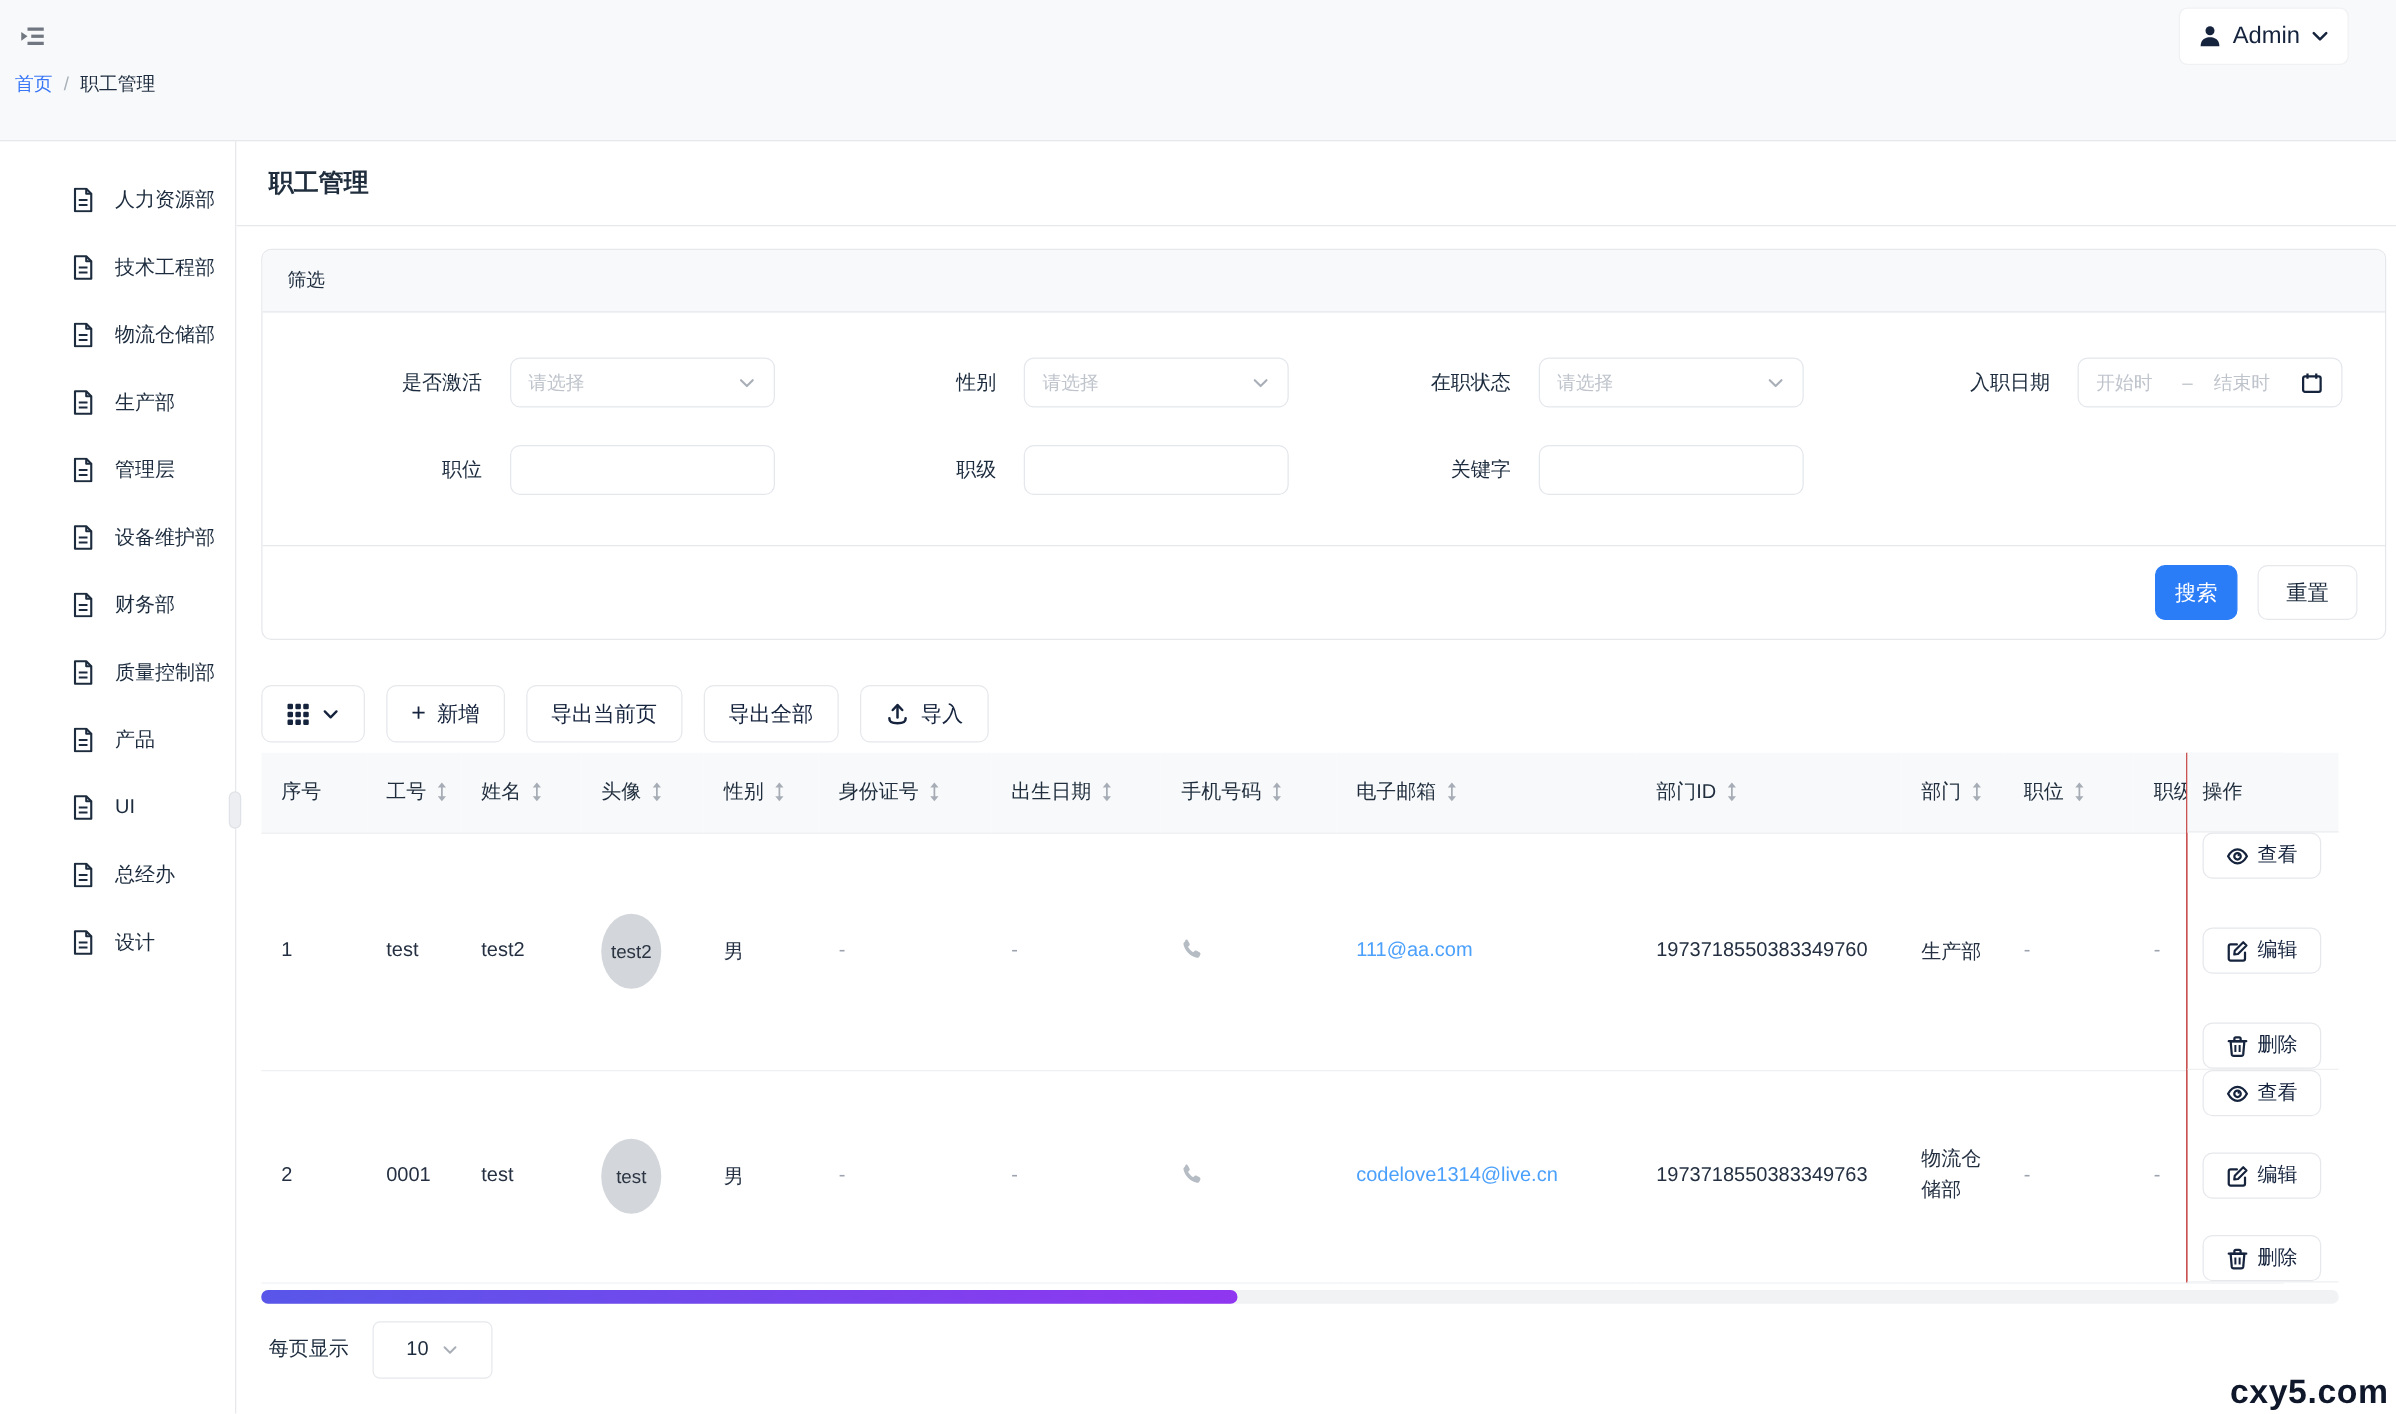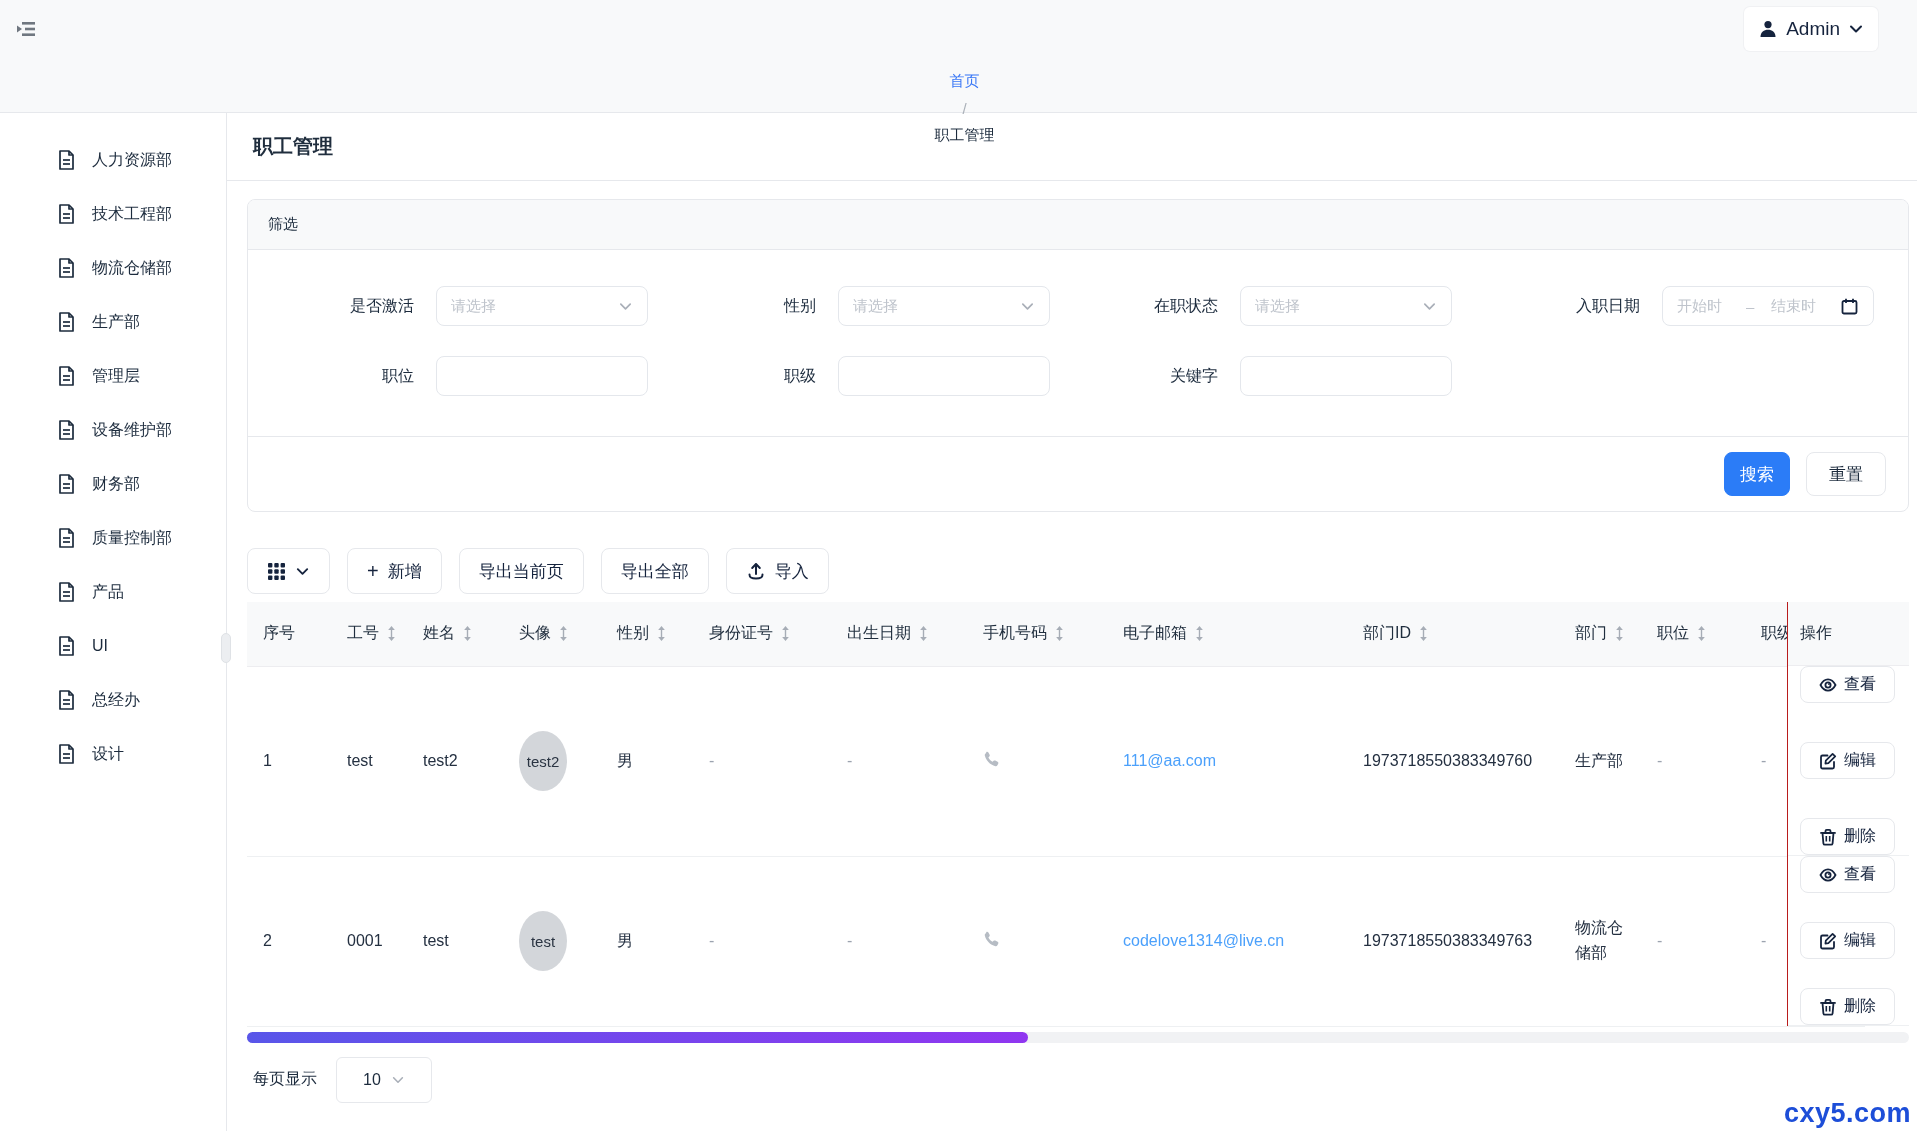--- a/index.html
+++ b/index.html
@@ -6,28 +6,28 @@
   html,body { width:1917px; height:1131px; overflow:hidden; background:#fff;
     font-family:"Liberation Sans","DejaVu Sans",sans-serif; color:#1c2b3d; font-size:15px; }
   .page { position:relative; width:1917px; height:1131px; }
 
   
   .app-header { height:113px; background:#f8f9fa; border-bottom:1px solid #e6e8ec; }
   .topbar { height:58px; display:flex; align-items:center; justify-content:space-between; padding:0 39px 0 12px; }
   .collapse-btn { width:28px; height:28px; display:flex; align-items:center; justify-content:center; cursor:pointer; }
   .admin-btn { background:#fff; border-radius:6px; height:44px; padding:0 14px; display:flex; align-items:center; gap:8px;
     box-shadow:0 0 0 1px #f0f1f3; font-size:19px; color:#15233d; cursor:pointer; }
-  .breadcrumb { display:flex; align-items:center; gap:9px; padding-left:12px; margin-top:14px; font-size:15px;flex-direction:column; }
+  .breadcrumb { display:flex; align-items:center; gap:9px; padding-left:12px; font-size:15px; }
   .crumb-home { color:#3977f6; cursor:pointer; }
   .crumb-sep { color:#aab0b8; }
   .crumb-cur { color:#1c2b3d; }
 
   
   .body-row { display:flex; height:1018px; }
-  .sidebar { width:227px; border-right:1px solid #e6e8ec; position:relative; padding-top:20px; flex:none; }
+  .sidebar { width:189px; border-right:1px solid #e6e8ec; position:relative; padding-top:20px; flex:none; }
   .side-item { height:54px; display:flex; align-items:center; gap:16px; padding-left:57px; font-size:16px; color:#1c2b3d; cursor:pointer; }
   .side-item svg { flex:none; }
   .side-handle { position:absolute; right:-5px; top:520px; width:10px; height:30px; border-radius:5px;
     background:#eceef1; border:1px solid #dfe2e6; }
 
   .main { flex:1; overflow:hidden; }
   .page-head { height:68px; display:flex; align-items:center; padding-left:26px; border-bottom:1px solid #e6e8ec; }
   .page-title { font-size:20px; font-weight:600; color:#1f2d3d; }
   .content { padding:0 8px 0 20px; }
 
@@ -85,21 +85,21 @@
   .hscroll { margin-top:5px; width:1662px; height:11px; border-radius:6px; background:#f1f2f4; position:relative; }
   .hscroll-thumb { position:absolute; left:0; top:0; height:11px; width:47%; border-radius:6px;
     background:linear-gradient(90deg,#5956e9,#9036f0); cursor:pointer; }
 
   
   .pager { margin-top:14px; display:flex; align-items:center; gap:19px; padding-left:6px; }
   .pager-label { font-size:16px; color:#1c2b3d; }
   .psize { width:96px; height:46px; border:1px solid #e6e8ec; border-radius:6px; background:#fff;
     display:flex; align-items:center; justify-content:center; gap:10px; font-size:16px; cursor:pointer; }
 
-  .watermark { position:absolute; right:6px; bottom:2px; color:#1d4ed8; font-weight:700; font-size:27px; letter-spacing:0.5px; }
+  .watermark { position:absolute; right:6px; bottom:2px; color:#0f172a; font-weight:700; font-size:27px; letter-spacing:0.5px; }
 
   .ic { flex:none; }
 </style>
 </head>
 <body>
 
 <div class="page">
 
   <div class="app-header">
     <div class="topbar">

